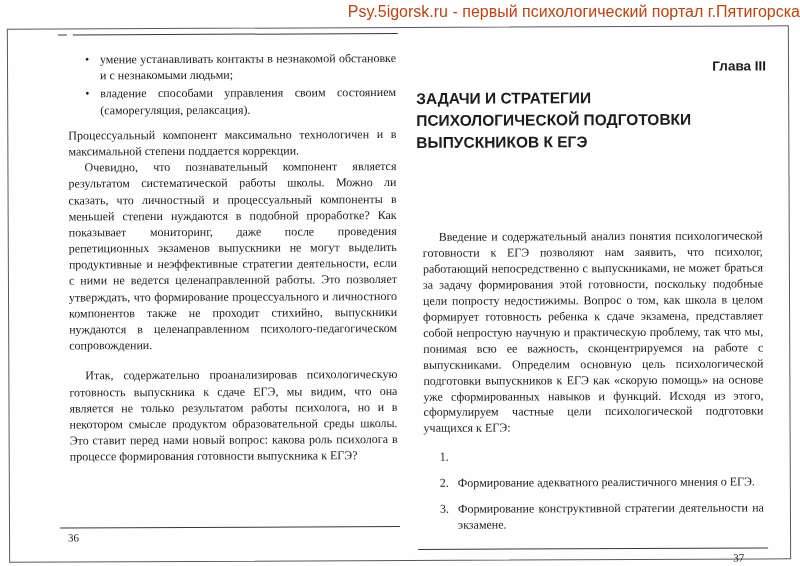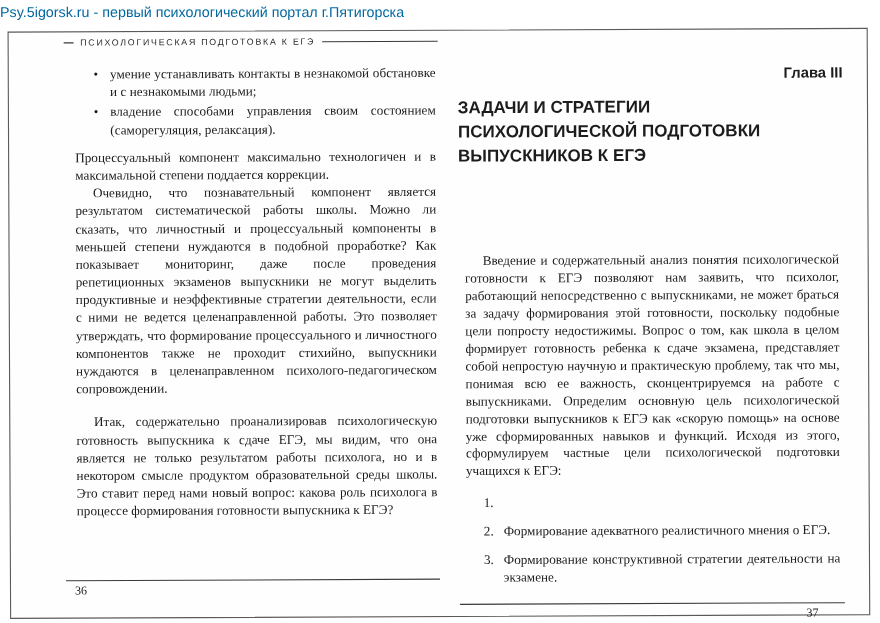--- a/index.html
+++ b/index.html
@@ -6,24 +6,24 @@
   body{
     width:800px;height:566px;
     background:#ffffff;
     font-family:"Liberation Serif", serif;
     color:#1c1c1c;
     position:relative;
     overflow:hidden;
   }
   .banner{
     position:absolute;top:3px;left:0;right:0;
-    text-align:left;
+    text-align:right;
     font-family:"Liberation Sans", sans-serif;
-    font-size:13px;
-    color:#0369a1;
+    font-size:16px;
+    color:#c2410c;
   }
   .scan{
     position:absolute;left:8px;top:27px;width:780px;height:532px;
     border:1px solid #5a5a5a;
     background:#fefefe;
     transform:rotate(-0.25deg);
   }
   .page-left{
     position:absolute;left:50px;top:2px;width:340px;height:526px;
   }
@@ -89,21 +89,20 @@
 </head>
 <body>
 
 <div class="banner">Psy.5igorsk.ru - первый психологический портал г.Пятигорска</div>
 
 <div class="scan">
 
   <div class="page-left">
     <div class="running-header">
       <span class="tick"></span>
-      <span>ПСИХОЛОГИЧЕСКАЯ ПОДГОТОВКА К ЕГЭ</span>
       <span class="rule"></span>
     </div>
 
     <div class="left-body">
       <div class="bullet">
         <span class="m">•</span>
         <span class="t">умение устанавливать контакты в незнакомой обстановке и с незнакомыми людьми;</span>
       </div>
       <div class="bullet">
         <span class="m">•</span>

